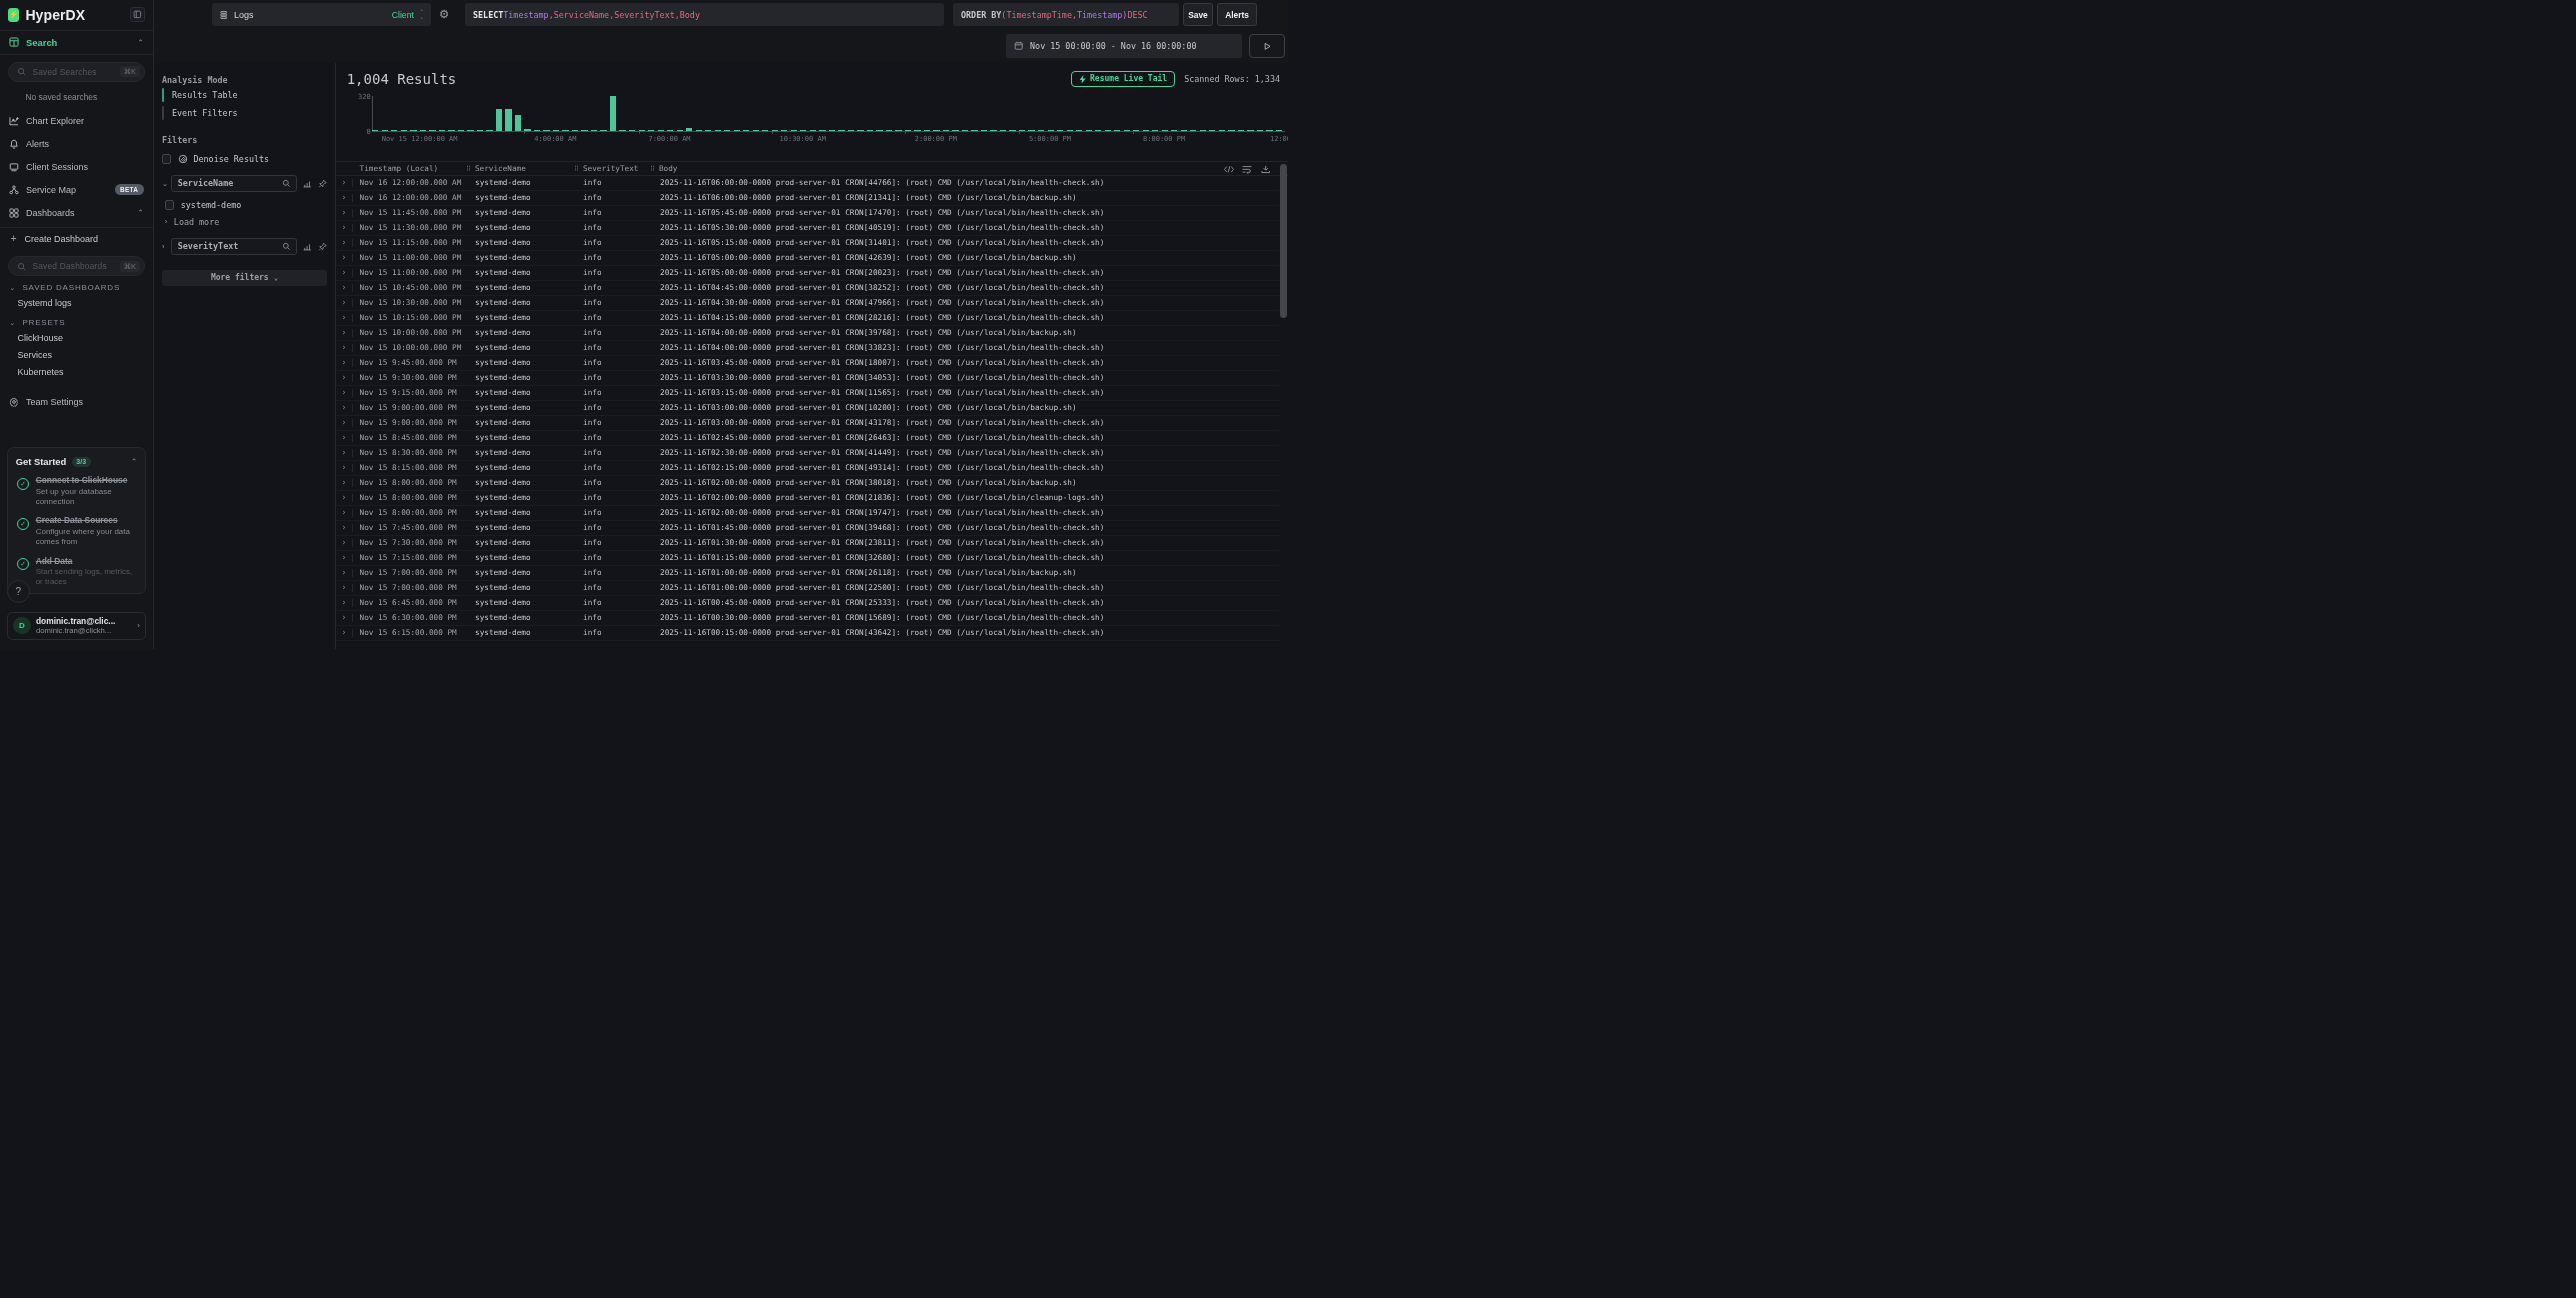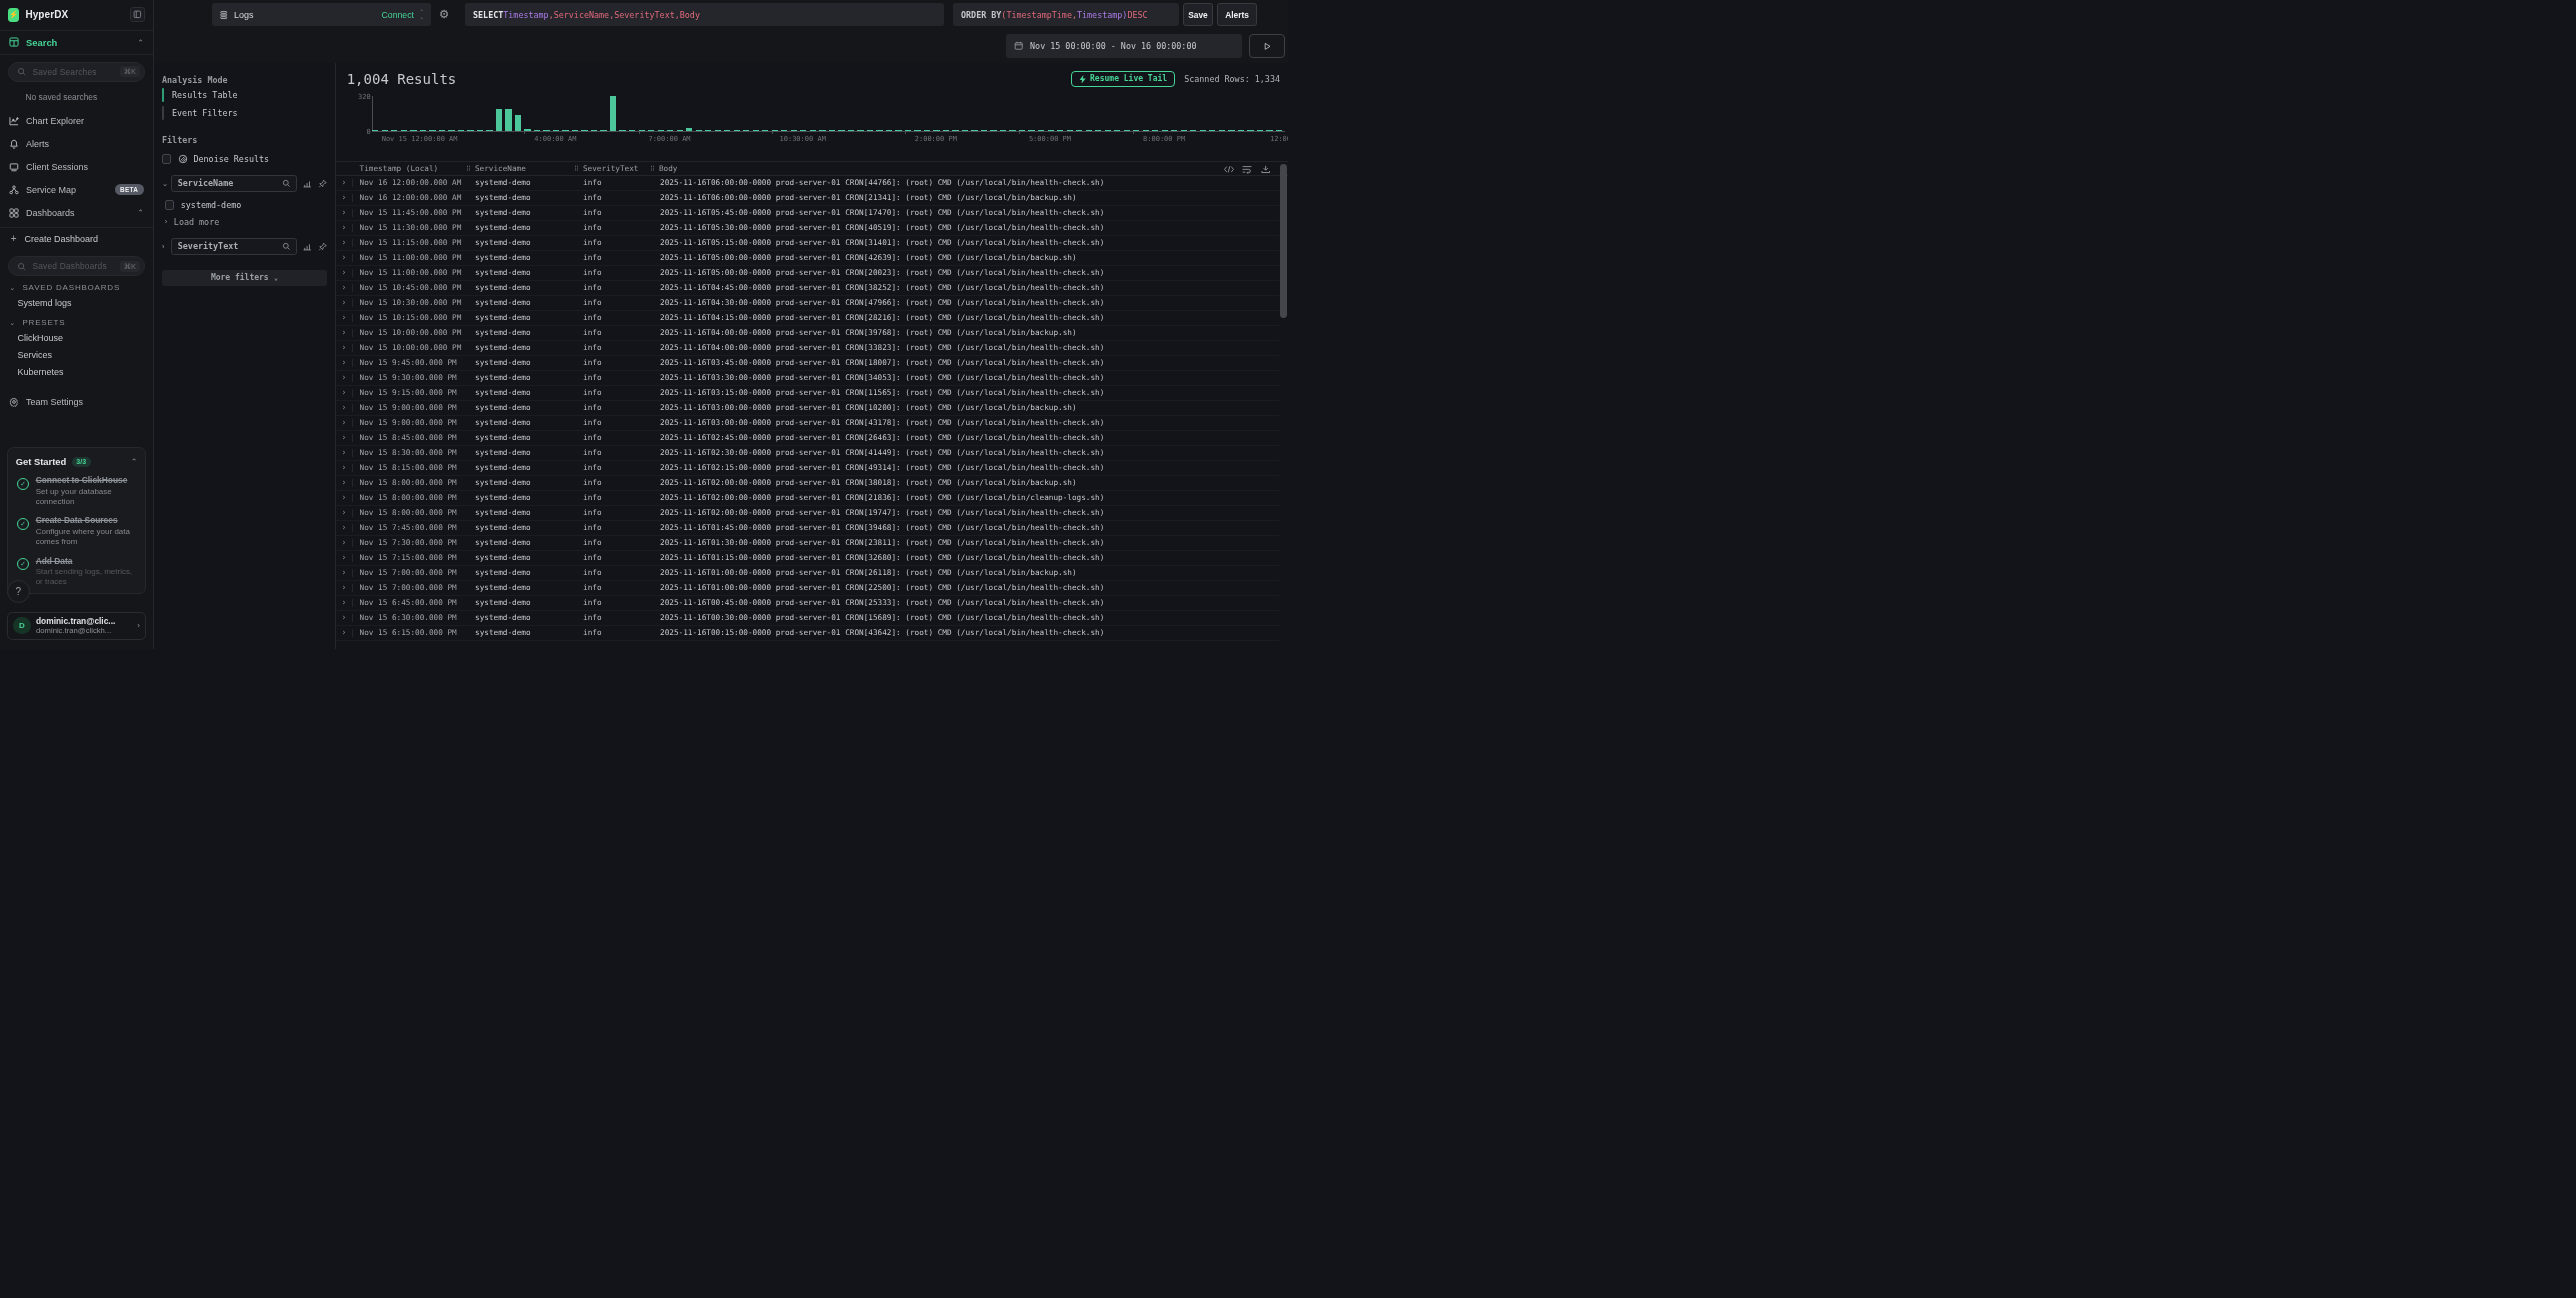--- a/index.html
+++ b/index.html
@@ -10,21 +10,21 @@
     position:relative;
   }
   .mono { font-family:"DejaVu Sans Mono", monospace; }
 
   
   #sidebar { position:absolute; left:0; top:0; width:154px; height:649px;
     background:#151619; border-right:0.7px solid #26272c; }
   .logo-row { display:flex; align-items:center; height:29.5px; padding:0 8px; }
   .logo-badge { width:11.4px; height:14px; background:#4ade80; border-radius:3.4px;
     display:flex; align-items:center; justify-content:center; color:#0c0d10; font-size:7.4px; }
-  .logo-text { font-weight:700; font-size:10px; color:#e9ebee; margin-left:6px; letter-spacing:0.1px; }
+  .logo-text { font-weight:700; font-size:14px; color:#e9ebee; margin-left:6px; letter-spacing:0.1px; }
   .collapse-btn { margin-left:auto; width:14.8px; height:14.8px; border:0.7px solid #2c2e34; border-radius:2.7px;
     color:#8b8f97; display:flex; align-items:center; justify-content:center; background:#1b1c21; }
   .search-row { display:flex; align-items:center; height:25.5px; padding:0 9.4px;
     border-top:0.7px solid #222327; border-bottom:0.7px solid #222327; color:#46d597; }
   .search-row .lbl { font-weight:700; font-size:9.4px; margin-left:6.7px; }
   .search-row .chev { margin-left:auto; color:#8b8f97; font-size:7.4px; }
   .pill-search { margin:6.7px 8px 0; height:20px; background:#1e2025; border:0.7px solid #26282d;
     border-radius:10.7px; display:flex; align-items:center; padding:0 4px 0 8px; color:#54575e; }
   .pill-search .ph { margin-left:6px; font-size:8.4px; letter-spacing:0.2px; }
   .kbd { margin-left:auto; background:#26282d; color:#6b6f76; border-radius:2.7px;
@@ -321,21 +321,21 @@
 </div>
 
 <div id="topbar">
   <div class="ctl" id="src-select">
     <svg width="9.4" height="10" viewBox="0 0 16 16" fill="none" stroke="#b9bcc2" stroke-width="1.4">
         <rect x="3" y="2" width="10" height="3" rx="1"></rect>
         <rect x="3" y="6.5" width="10" height="3" rx="1"></rect>
         <rect x="3" y="11" width="10" height="3" rx="1"></rect>
       </svg>
     <span class="src-lbl">Logs</span>
-    <span class="schema">Connect</span>
+    <span class="schema">Client</span>
     <span class="updown">⌃<br>⌄</span>
   </div>
   <div id="gear-btn">⚙</div>
   <div class="ctl mono" id="sql-box">
       <span style="color: rgb(228, 230, 233); font-weight: 700;">SELECT </span>
       <span style="color: rgb(173, 123, 232);">Timestamp</span>
       <span style="color: rgb(224, 105, 123);">,ServiceName,SeverityText,Body</span>
     </div>
   <div class="ctl mono" id="order-box">
       <span style="color: rgb(195, 198, 203); font-weight: 700;">ORDER BY </span>

